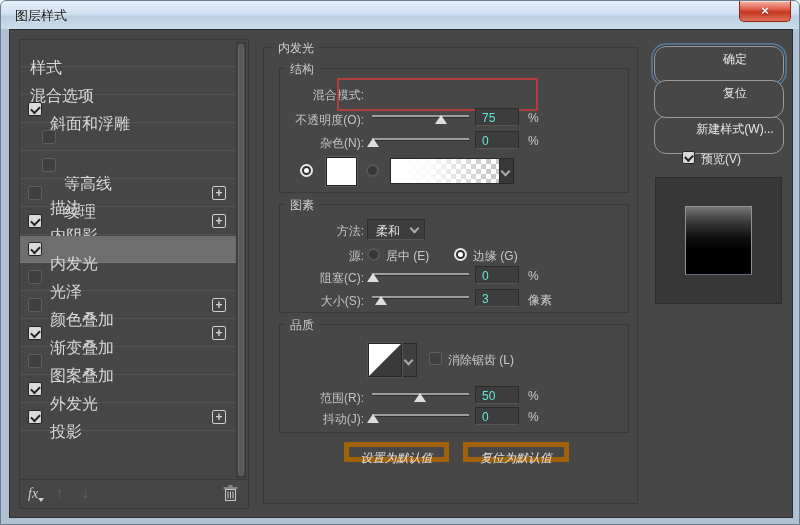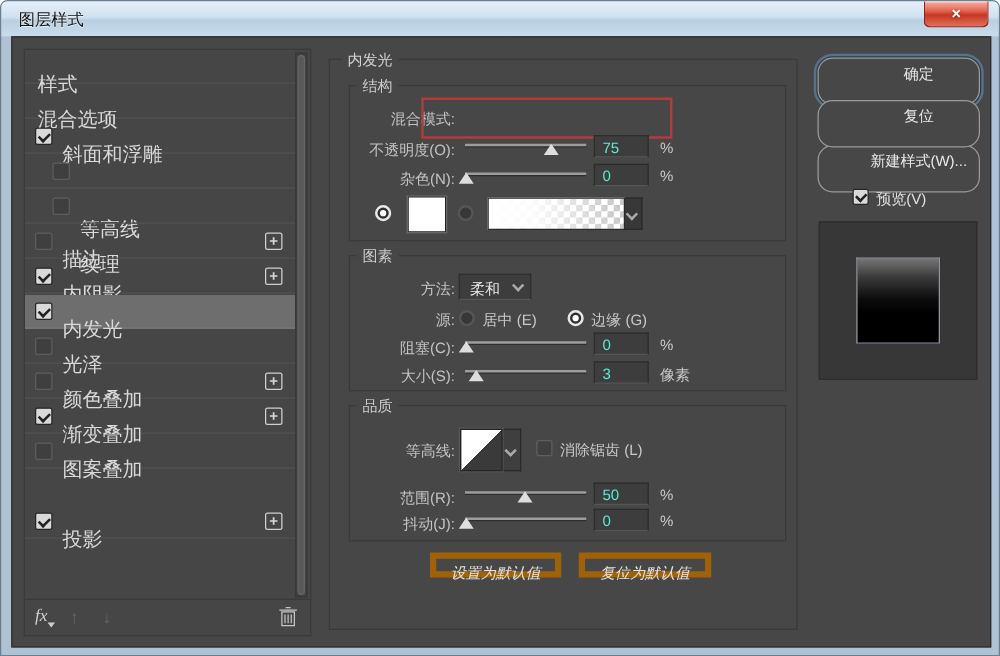--- a/index.html
+++ b/index.html
@@ -170,20 +170,24 @@
     </div>
     <div class="sb-row" style="top:280px">
       <span class="cb on"></span>
       <span class="sb-label">渐变叠加</span>
       <span class="plus">+</span>
     </div>
     <div class="sb-row" style="top:308px">
       <span class="cb off"></span>
       <span class="sb-label">图案叠加</span>
     </div>
+    <div class="sb-row" style="top:336px">
+      <span class="cb on"></span>
+      <span class="sb-label">外发光</span>
+    </div>
     <div class="sb-row" style="top:364px">
       <span class="cb on"></span>
       <span class="sb-label">投影</span>
       <span class="plus">+</span>
     </div>
     <div class="sb-scroll">
       <div class="sb-thumb"></div>
     </div>
     <div class="sb-footer-line"></div>
     <span class="fx-ico">fx</span>
@@ -261,21 +265,20 @@
   <div class="slider" style="left:371px;top:291px">
     <div class="track"></div>
     <div class="thumb" style="left: calc(9% - 6px);"></div>
   </div>
   <div class="valbox" style="left:474px;top:288px">3</div>
   <span class="unit" style="top:291px">像素</span>
 
   <div class="group" style="left:278px;top:323px;width:350px;height:109px"></div>
   <span class="group-title" style="left:284px;top:316px">品质</span>
 
-  <span class="lbl" style="top:352px">等高线:</span>
   <div class="contour-thumb"></div>
   <div class="contour-chev">
     <span class="chev" style="left:2px;top:13px"></span>
   </div>
   <span class="cb2 off" style="left:428px;top:351px"></span>
   <span class="rlabel" style="left:447px;top:351px">消除锯齿 (L)</span>
 
   <span class="lbl" style="top:389px">范围(R):</span>
   <div class="slider" style="left:371px;top:388px">
     <div class="track"></div>

